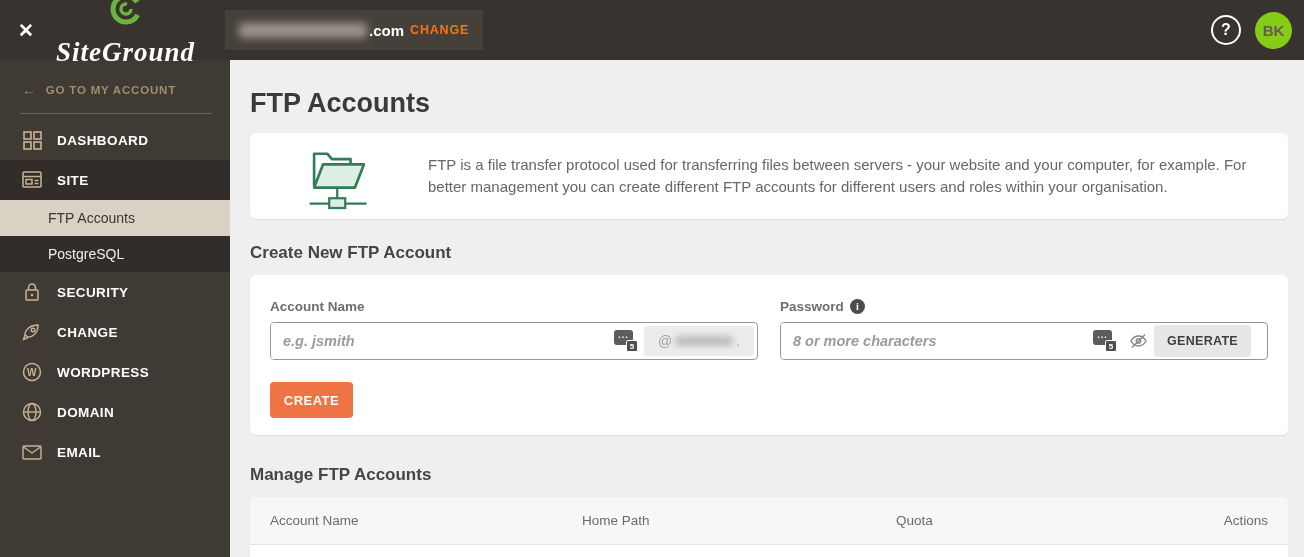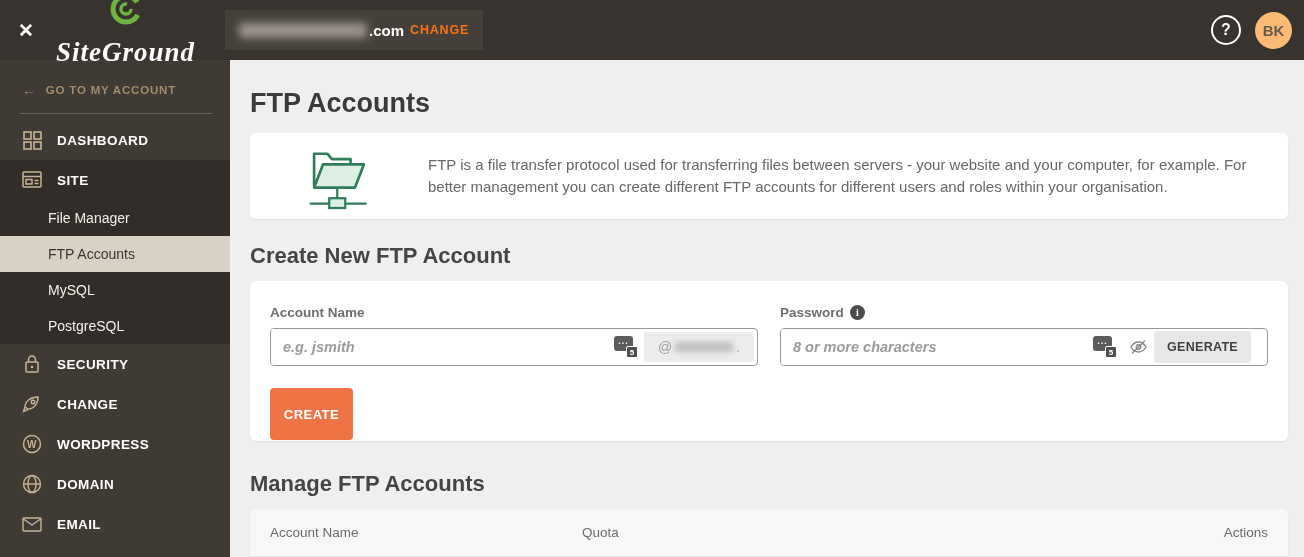--- a/index.html
+++ b/index.html
@@ -10,60 +10,60 @@
   .topbar { position:absolute; top:0; left:0; width:100%; height:60px; background:#38332f; display:flex; align-items:center; z-index:5; }
   .close-btn { width:52px; height:60px; display:flex; align-items:center; justify-content:center; color:#fff; font-size:19px; font-weight:bold; cursor:pointer; }
   .brand { display:flex; align-items:center; gap:7px; margin-left:4px;flex-direction:column; }
   .brand-text { color:#fff; font-family:"Liberation Serif", serif; font-style:italic; font-weight:bold; font-size:27px; letter-spacing:1px; }
   .domain-pill { margin-left:30px; width:258px; height:40px; background:#45403a; display:flex; align-items:center; padding:0 14px; }
   .domain-redacted { width:128px; height:15px; background:#9b958d; border-radius:3px; filter:blur(4px); }
   .domain-suffix { color:#fff; font-size:15px; font-weight:600; margin-left:2px; }
   .change-btn { margin-left:auto; color:#f97316; font-size:12.5px; font-weight:bold; letter-spacing:.8px; cursor:pointer; }
   .topbar-right { margin-left:auto; display:flex; align-items:center; gap:14px; padding-right:12px; }
   .help-btn { width:30px; height:30px; border:2px solid #fff; border-radius:50%; color:#fff; font-size:16px; font-weight:bold; display:flex; align-items:center; justify-content:center; cursor:pointer; }
-  .avatar { width:37px; height:37px; border-radius:50%; background:#fdba74; color:#645b4e; font-size:15px; font-weight:bold; display:flex; align-items:center; justify-content:center; cursor:pointer; }
+  .avatar { width:37px; height:37px; border-radius:50%; background:#84cc16; color:#645b4e; font-size:15px; font-weight:bold; display:flex; align-items:center; justify-content:center; cursor:pointer; }
 
   
   .sidebar { position:absolute; top:60px; left:0; width:230px; height:497px; background:#403a35; color:#fff; overflow:hidden; }
   .back-link { display:flex; align-items:center; gap:9px; padding:22px 0 0 22px; color:#a18c6d; font-size:11.5px; font-weight:bold; letter-spacing:.8px; cursor:pointer; }
   .back-arrow { font-size:14px; }
   .side-divider { border:none; border-top:1px solid rgba(255,255,255,.22); margin:15px 18px 0 20px; }
   .nav { margin-top:6px; }
   .nav-item { height:40px; display:flex; align-items:center; padding-left:22px; gap:15px; font-size:13.5px; font-weight:bold; letter-spacing:.4px; cursor:pointer; }
   .nav-item .icn { width:20px; height:20px; display:flex; align-items:center; justify-content:center; }
   .site-group { background:#322d29; }
   .sub-item { height:36px; display:flex; align-items:center; padding-left:48px; font-size:14px; color:#f2eee8; cursor:pointer; }
   .sub-item.active { background:#d9d2c4; color:#3a3531; }
 
   
   .main { position:absolute; top:60px; left:230px; right:0; bottom:0; background:#efefef; padding:0 16px 0 20px; overflow:hidden; }
   .page-title { margin-top:28px; font-size:27px; font-weight:bold; color:#3a3a3a; }
   .card { background:#fff; border-radius:6px; box-shadow:0 1px 2px rgba(0,0,0,.07); }
   .intro-card { margin-top:14px; height:86px; display:flex; align-items:center; }
   .intro-icon-box { width:178px; display:flex; align-items:center; justify-content:center; flex-shrink:0; }
   .intro-text { flex:1; padding-right:12px; font-size:15px; color:#676767; line-height:22px; }
-  .section-title { margin-top:24px; font-size:22px; font-weight:bold; color:#454545; }
+  .section-title { margin-top:24px; font-size:17px; font-weight:bold; color:#454545; }
   .section-title.manage { margin-top:30px; }
 
   .form-card { margin-top:12px; height:160px; padding:24px 20px 16px 20px; }
   .form-cols { display:flex; gap:22px; }
   .form-col { width:488px; }
   .field-label { font-size:13.5px; font-weight:bold; color:#6e6e6e; margin-bottom:8px; display:flex; align-items:center; gap:6px; }
   .info-icon { width:15px; height:15px; border-radius:50%; background:#4c4c4c; color:#fff; font-size:10px; font-weight:bold; font-family:"Liberation Serif", serif; display:flex; align-items:center; justify-content:center; cursor:pointer; }
   .input-wrap { height:38px; border:1px solid #979797; border-radius:4px; background:#fff; display:flex; align-items:center; overflow:hidden; }
   .input-wrap input { flex:1; border:none; outline:none; height:100%; padding:0 12px; font-size:14.5px; color:#444; font-family:"Liberation Sans", sans-serif; min-width:0;font-weight:bold; }
   .input-wrap input::placeholder { color:#9b9b9b; font-style:italic; }
   .ext-icon { position:relative; width:24px; height:22px; margin:0 6px; flex-shrink:0; cursor:pointer; }
   .ext-main { position:absolute; top:0; left:0; width:19px; height:15px; background:#5c5c5c; border-radius:3px; color:#fff; font-size:9px; font-weight:bold; letter-spacing:1px; text-align:center; line-height:11px; }
   .ext-badge { position:absolute; right:0; bottom:0; width:12px; height:12px; background:#4e4e4e; border:1px solid #fff; border-radius:2px; color:#fff; font-size:8px; font-weight:bold; display:flex; align-items:center; justify-content:center; }
   .suffix-box { align-self:stretch; margin:3px 3px 3px 0; width:110px; background:#ececec; border-radius:3px; display:flex; align-items:center; justify-content:center; gap:3px; color:#a2a2a2; font-size:14px; flex-shrink:0; }
   .suffix-redacted { width:58px; height:10px; background:#bdbdbd; border-radius:2px; filter:blur(3px); }
   .eye-btn { margin:0 6px; flex-shrink:0; cursor:pointer; display:flex; }
   .generate-btn { margin-right:16px; flex-shrink:0; background:#e7e7e7; border-radius:3px; padding:9px 13px; font-size:12.5px; font-weight:bold; letter-spacing:.3px; color:#3f3f3f; cursor:pointer; }
-  .create-btn { margin-top:22px; width:83px; height:52px; background:#ee7445; border:none; border-radius:4px; color:#fff; font-size:13px; font-weight:bold; letter-spacing:.5px; cursor:pointer; font-family:"Liberation Sans", sans-serif; }
+  .create-btn { margin-top:22px; width:83px; height:36px; background:#ee7445; border:none; border-radius:4px; color:#fff; font-size:13px; font-weight:bold; letter-spacing:.5px; cursor:pointer; font-family:"Liberation Sans", sans-serif; }
 
   .table-card { margin-top:12px; height:80px; border-radius:6px 6px 0 0; overflow:hidden; }
   .table-header { height:48px; background:#f7f7f7; border-bottom:1px solid #e3e3e3; display:flex; align-items:center; padding:0 20px; font-size:13.5px; color:#6b6b6b; }
   .th { flex-shrink:0; }
   .th-account { width:312px; }
   .th-home { width:314px; }
   .th-quota { width:320px; }
   .th-actions { flex:1; text-align:right; }
 </style>
 </head>
@@ -119,23 +119,21 @@
             <svg width="20" height="18" viewBox="0 0 20 18" fill="none" stroke="#c8b495" stroke-width="1.5">
               <rect x="1" y="1" width="18" height="15" rx="1"></rect>
               <line x1="1" y1="5.5" x2="19" y2="5.5"></line>
               <rect x="4" y="8.5" width="6" height="4.5"></rect>
               <line x1="12.5" y1="9.5" x2="16.5" y2="9.5"></line>
               <line x1="12.5" y1="12.5" x2="16.5" y2="12.5"></line>
             </svg>
           </span>
           <span>SITE</span>
         </div>
-        <div class="sub-item">File Manager</div>
         <div class="sub-item active">FTP Accounts</div>
-        <div class="sub-item">MySQL</div>
         <div class="sub-item">PostgreSQL</div>
       </div>
 
       <div class="nav-item">
         <span class="icn">
           <svg width="18" height="20" viewBox="0 0 18 20" fill="none" stroke="#c8b495" stroke-width="1.5">
             <rect x="3" y="8" width="12" height="10" rx="1"></rect>
             <path d="M5.5 8 V5.5 a3.5 3.5 0 0 1 7 0 V8"></path>
             <circle cx="9" cy="13" r="1.3" fill="#c8b495" stroke="none"></circle>
           </svg>
@@ -247,19 +245,20 @@
         </div>
       </div>
       <button class="create-btn">CREATE</button>
     </div>
 
     <div class="section-title manage">Manage FTP Accounts</div>
 
     <div class="card table-card">
       <div class="table-header">
         <div class="th th-account">Account Name</div>
+        <div class="th th-home">Home Path</div>
         <div class="th th-quota">Quota</div>
         <div class="th th-actions">Actions</div>
       </div>
     </div>
   </div>
 
 </div>
 
 </body></html>

